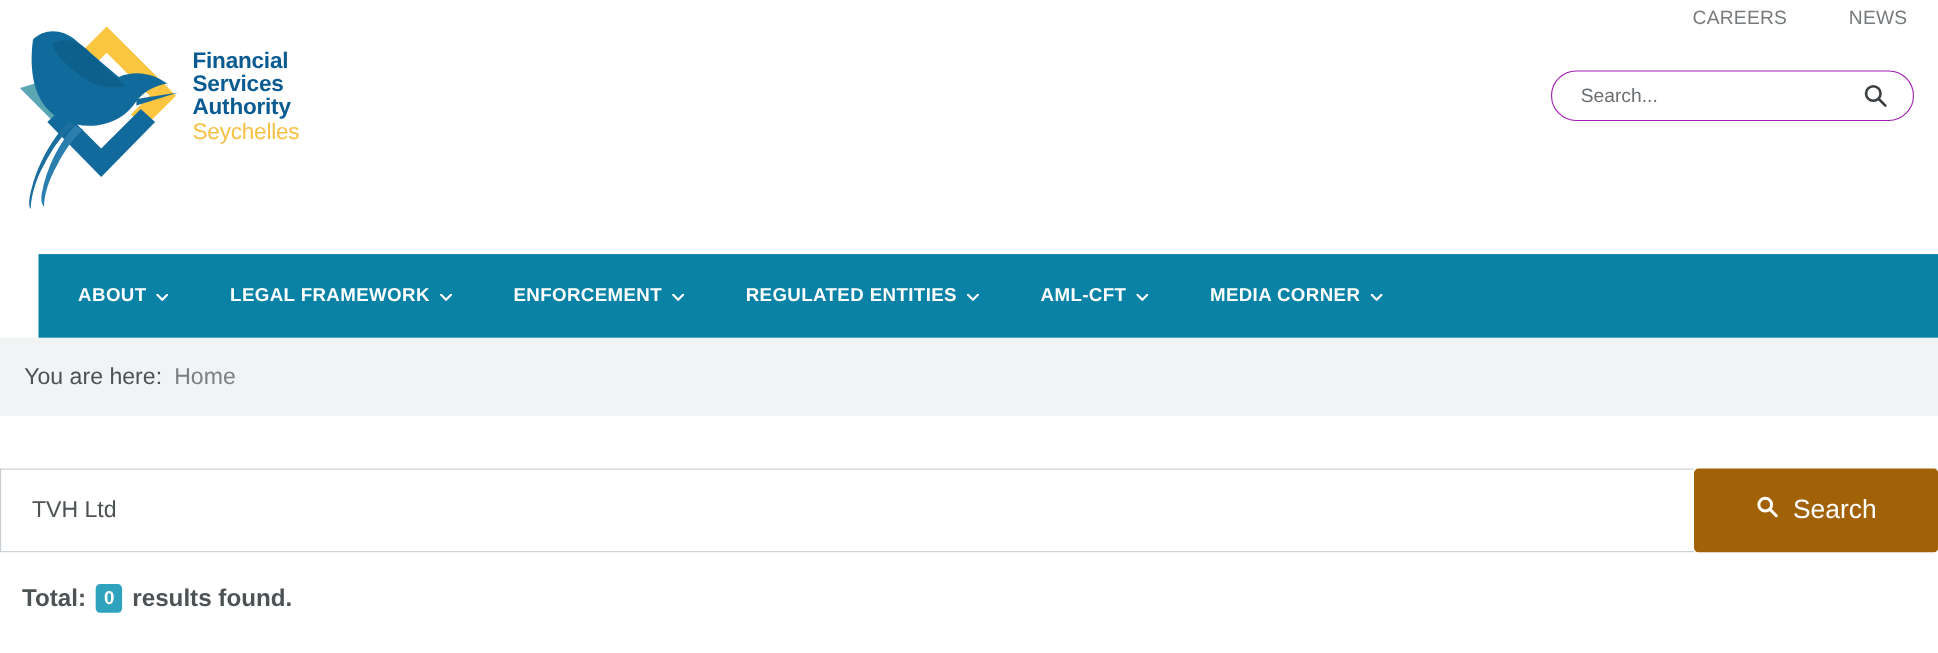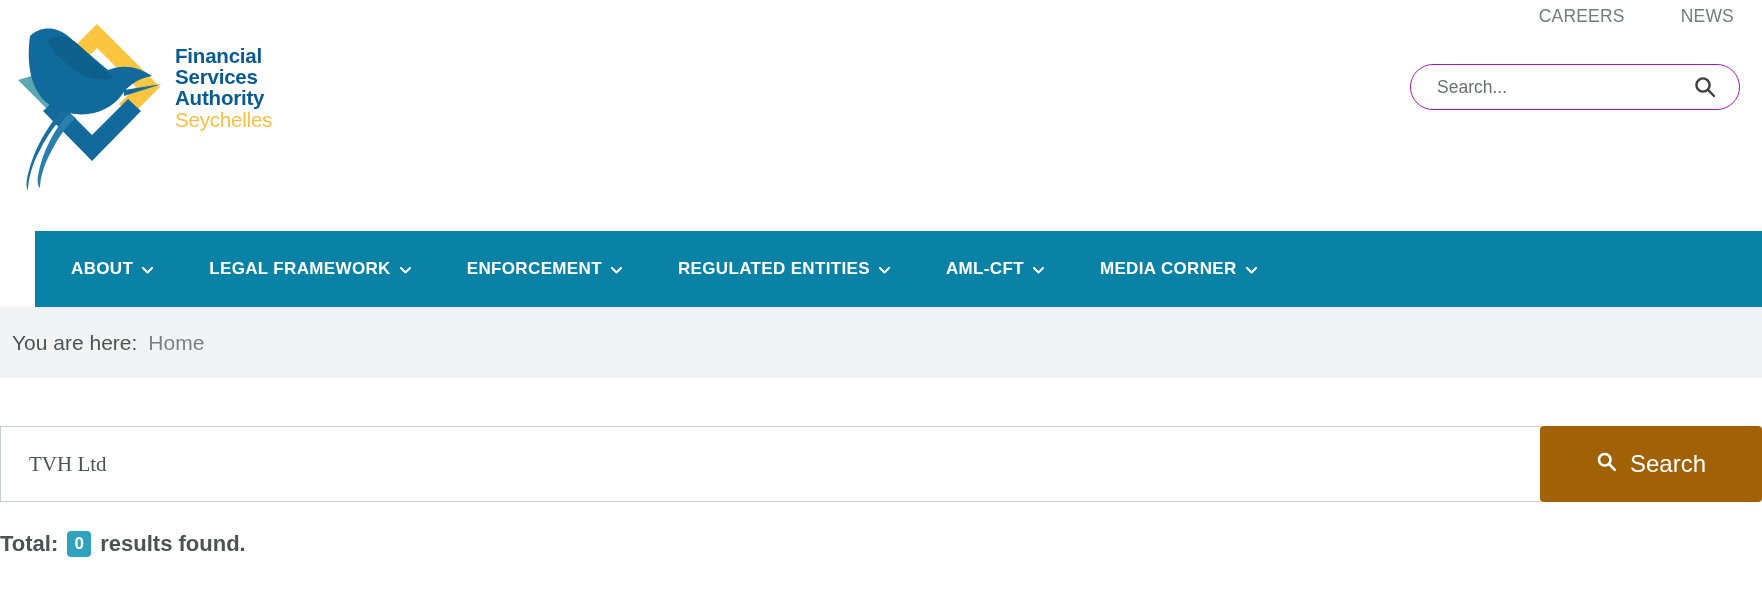--- a/index.html
+++ b/index.html
@@ -130,40 +130,40 @@
     top: 1px;
   }
   .chev svg { display: block; }
 
   
   .crumbbar {
     height: 71px;
     background: #f2f3f5;
     display: flex;
     align-items: center;
-    padding-left: 12px;
+    padding-left: 22px;
     gap: 11px;
   }
   .crumb-label { color: #4d5255; font-size: 21px; }
   .crumb-home  { color: #7b8084; font-size: 21px; text-decoration: none; }
 
   
   .searchrow {
     position: relative;
     margin-top: 48px;
     height: 76px;
     display: flex;
   }
   .bigsearch {
     flex: 1;
     height: 76px;
     border: 1px solid #c7ced1;
     border-right: none;
     background: #fff;
-    font-family: Liberation Serif, serif;
+    font-family: Liberation Sans, sans-serif;
     font-size: 21px;
     color: #4d5255;
     padding: 0 28px;
     outline: none;
   }
   .bigsearch::placeholder { color: #8d9295; }
   .searchbtn {
     width: 222px;
     height: 76px;
     background: #a16207;
@@ -175,21 +175,21 @@
     display: flex;
     align-items: center;
     justify-content: center;
     gap: 13px;
     cursor: pointer;
   }
 
   
   .results {
     margin-top: 29px;
-    padding-left: 0;
+    padding-left: 20px;
     font-size: 22px;
     color: #4d5255;
     display: flex;
     align-items: center;
     gap: 9px;
     font-weight: bold;
   }
   .results .plain { font-weight: bold; color: #4d5255; }
   .badge {
     display: inline-flex;

